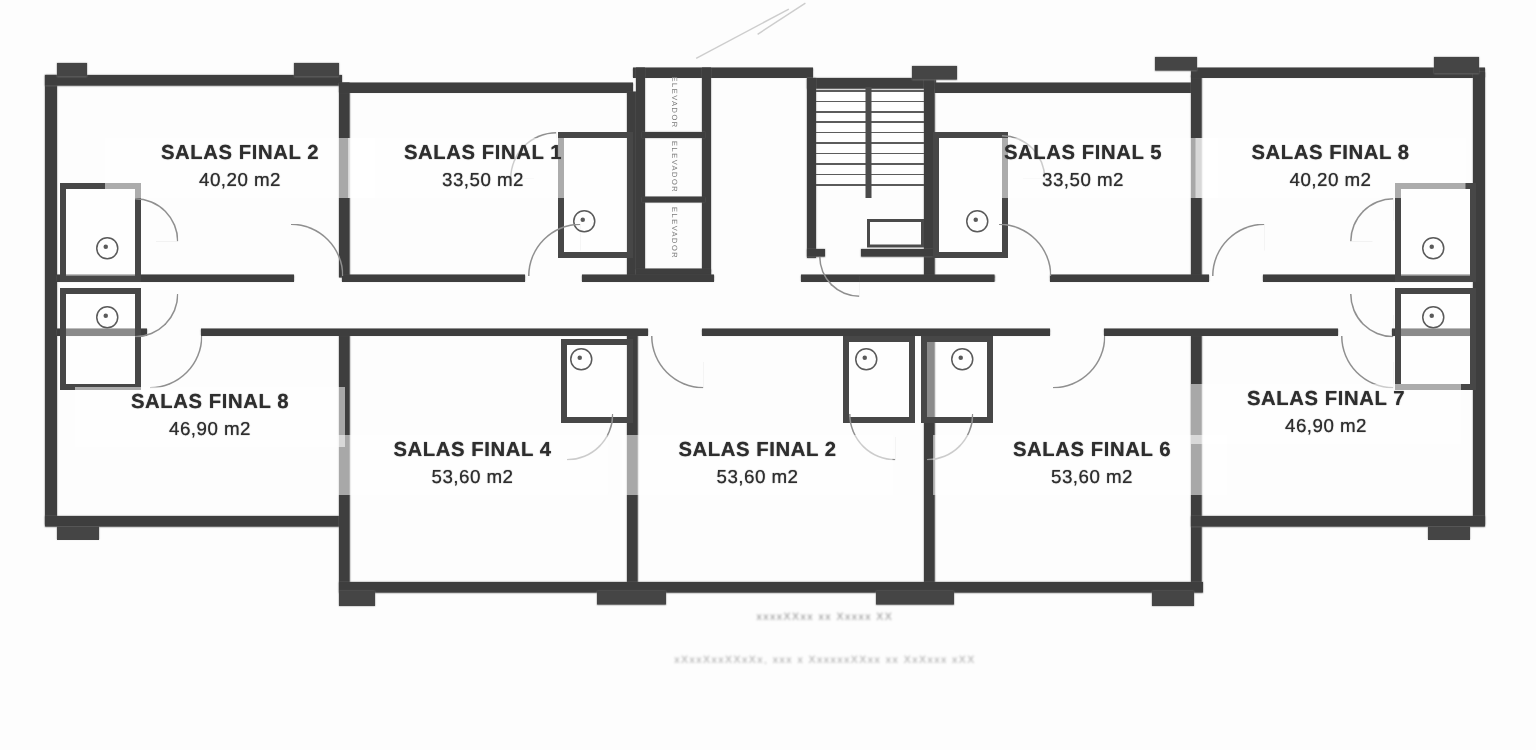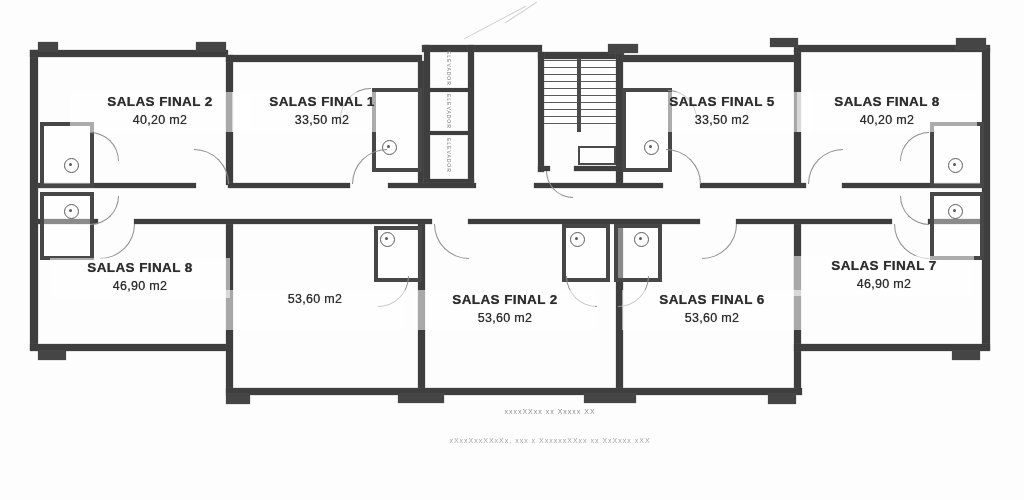--- a/index.html
+++ b/index.html
@@ -154,27 +154,28 @@
     </div>
     <div class="room-label" style="left:797px;top:92px;">
       <div class="l1">SALAS FINAL 8</div>
       <div class="l2">40,20 m2</div>
     </div>
     <div class="room-label" style="left:50px;top:258px;">
       <div class="l1">SALAS FINAL 8</div>
       <div class="l2">46,90 m2</div>
     </div>
     <div class="room-label" style="left:225px;top:290px;">
+      <div class="l1">SALAS FINAL 4</div>
       <div class="l2">53,60 m2</div>
     </div>
     <div class="room-label" style="left:415px;top:290px;">
       <div class="l1">SALAS FINAL 2</div>
       <div class="l2">53,60 m2</div>
     </div>
-    <div class="room-label" style="left:622px;top:290px;">
+    <div class="room-label" style="left:622px;top:290px;padding-left:16px;">
       <div class="l1">SALAS FINAL 6</div>
       <div class="l2">53,60 m2</div>
     </div>
     <div class="room-label" style="left:794px;top:256px;text-align:center;">
       <div class="l1">SALAS FINAL 7</div>
       <div class="l2">46,90 m2</div>
     </div>
 
     <div class="cap" style="left:465px;top:408px;width:170px;">xxxxXXxx xx Xxxxx XX</div>
     <div class="cap" style="left:420px;top:437px;width:260px;opacity:.8;">xXxxXxxXXxXx, xxx x XxxxxxXXxx xx XxXxxx xXX</div>

